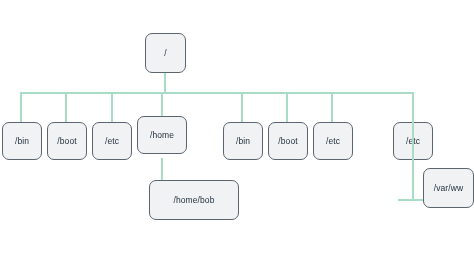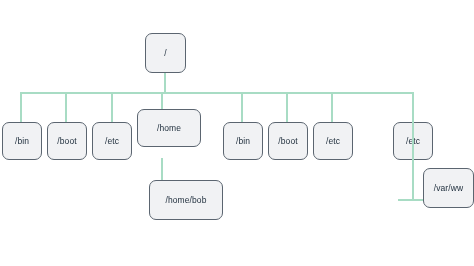--- a/index.html
+++ b/index.html
@@ -76,41 +76,41 @@
   </div>
 
   <div class="node" style="left:47px; top:122px; width:40px; height:38px;">
     <span>/boot</span>
   </div>
 
   <div class="node" style="left:92px; top:122px; width:40px; height:38px;">
     <span>/etc</span>
   </div>
 
-  <div class="node" style="left:137px; top:109px; width:64px; height:38px;">
+  <div class="node" style="left:137px; top:116px; width:50px; height:38px;">
     <span>/home</span>
   </div>
 
   <div class="node" style="left:223px; top:122px; width:40px; height:38px;">
     <span>/bin</span>
   </div>
 
   <div class="node" style="left:268px; top:122px; width:40px; height:38px;">
     <span>/boot</span>
   </div>
 
   <div class="node" style="left:313px; top:122px; width:40px; height:38px;">
     <span>/etc</span>
   </div>
 
   <div class="node" style="left:393px; top:122px; width:40px; height:38px;">
     <span>/etc</span>
   </div>
 
-  <div class="node" style="left:149px; top:180px; width:74px; height:40px;">
+  <div class="node" style="left:149px; top:180px; width:90px; height:40px;">
     <span>/home/bob</span>
   </div>
 
 
   <div class="node" style="left:423px; top:168px; width:51px; height:40px;">
     <span>/var/ww</span>
   </div>
 
 </div>
 

